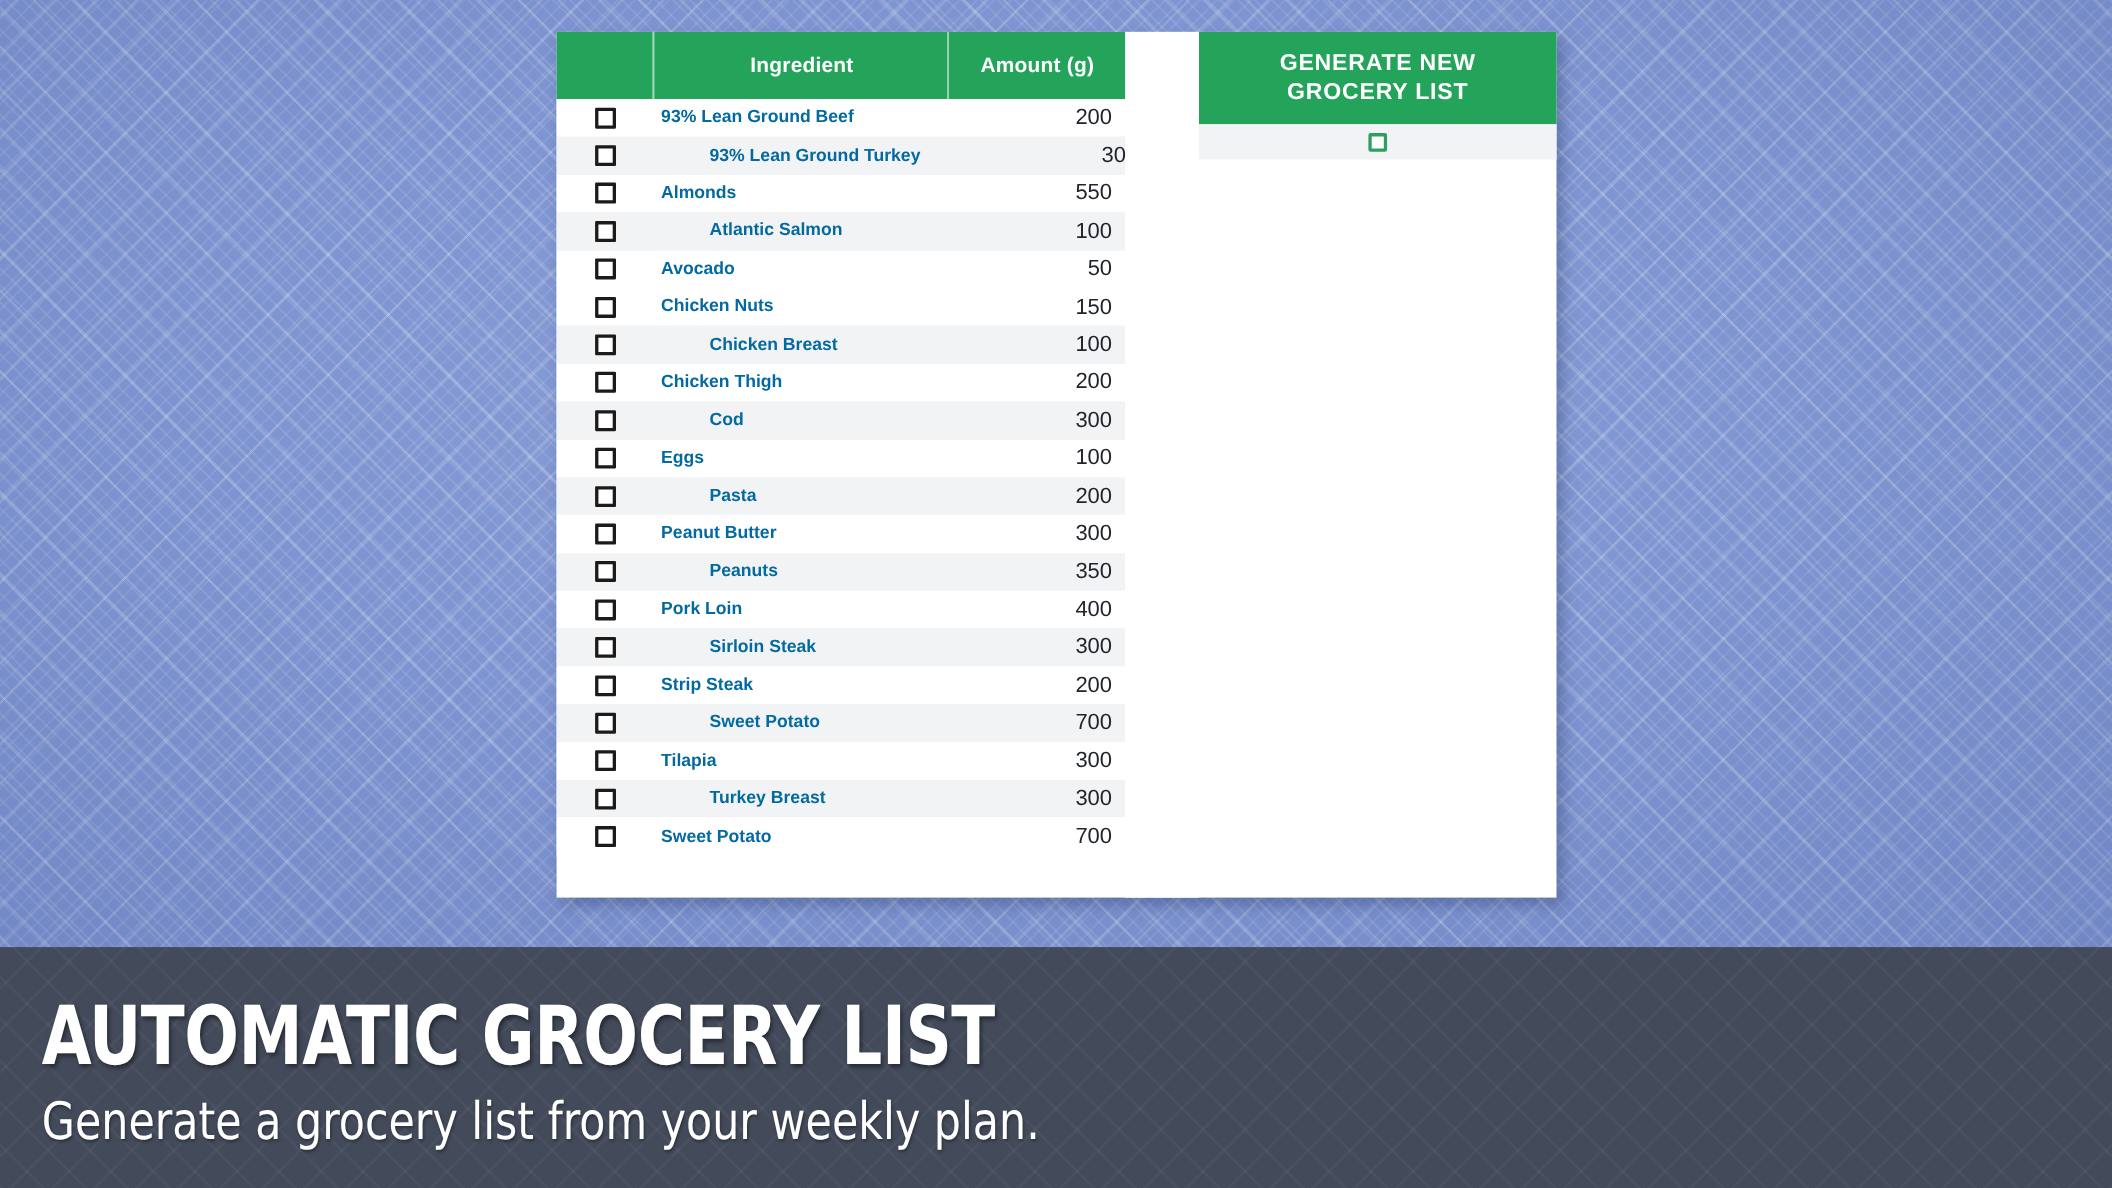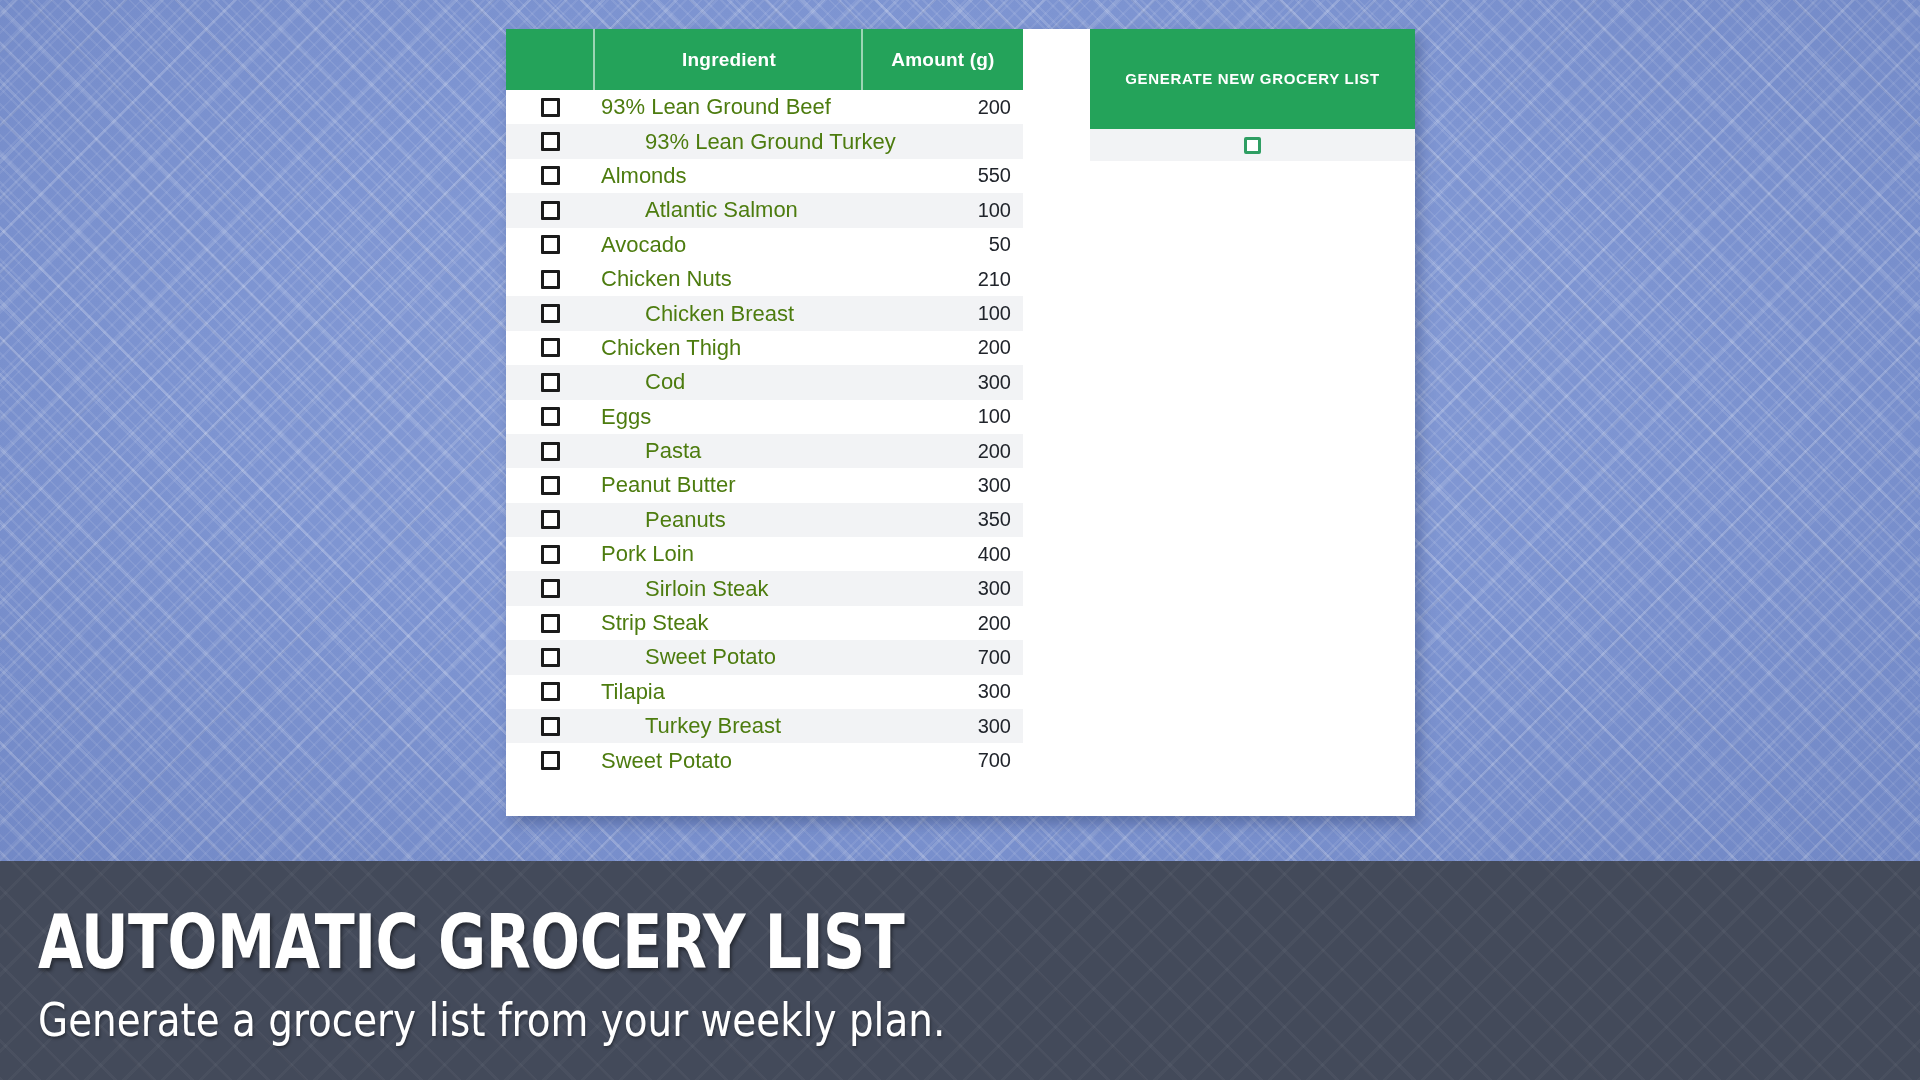--- a/index.html
+++ b/index.html
@@ -110,45 +110,46 @@
     display:flex; align-items:center; justify-content:center;
   }
   .cbox {
     width:19px; height:19px;
     border:3px solid #1b1b1b;
     background:#ffffff;
     border-radius:1px;
   }
   .cell-name {
     flex:1;
-    font-size:22px;
-    color:#4d7c0f;
+    font-size:16px;
+    color:#0369a1;
     padding-left:6px;
     white-space:nowrap;
+    font-weight:bold;
   }
   .cell-amt {
     width:166px; flex:0 0 166px;
     font-size:20px;
     color:#20242b;
     text-align:right;
     padding-right:12px;
     white-space:nowrap;
   }
 
   
   .gap-col { width:67px; flex:0 0 67px; height:100%; background:#ffffff; }
 
   
   .btn-block { width:325px; flex:0 0 325px; }
   .gen-btn {
-    height:100px;
+    height:84px;
     background:#24a35a;
     color:#ffffff;
     font-weight:bold;
-    font-size:15px;
+    font-size:21px;
     line-height:26px;
     letter-spacing:0.7px;
     text-align:center;
     display:flex;
     align-items:center;
     justify-content:center;
     padding:0 18px;
     cursor:pointer;
     user-select:none;
   }
@@ -269,21 +270,21 @@
               <div class="cbox"></div>
             </div>
             <div class="cell-name">Avocado</div>
             <div class="cell-amt">50</div>
           </div>
           <div class="trow">
             <div class="cell-check">
               <div class="cbox"></div>
             </div>
             <div class="cell-name">Chicken Nuts</div>
-            <div class="cell-amt">210</div>
+            <div class="cell-amt">150</div>
           </div>
           <div class="trow alt">
             <div class="cell-check">
               <div class="cbox"></div>
             </div>
             <div class="cell-name">Chicken Breast</div>
             <div class="cell-amt">100</div>
           </div>
           <div class="trow">
             <div class="cell-check">

